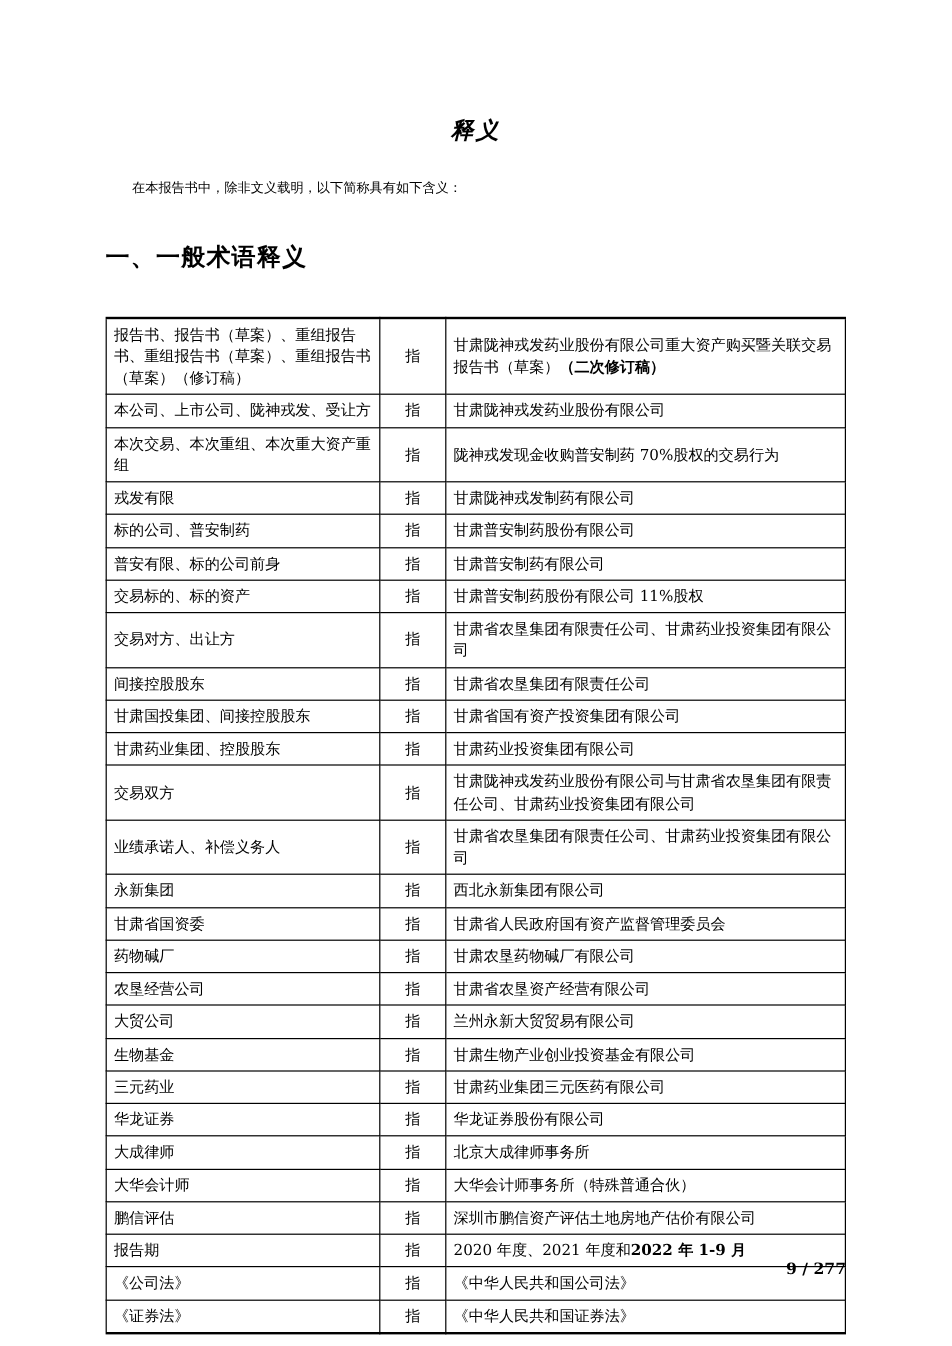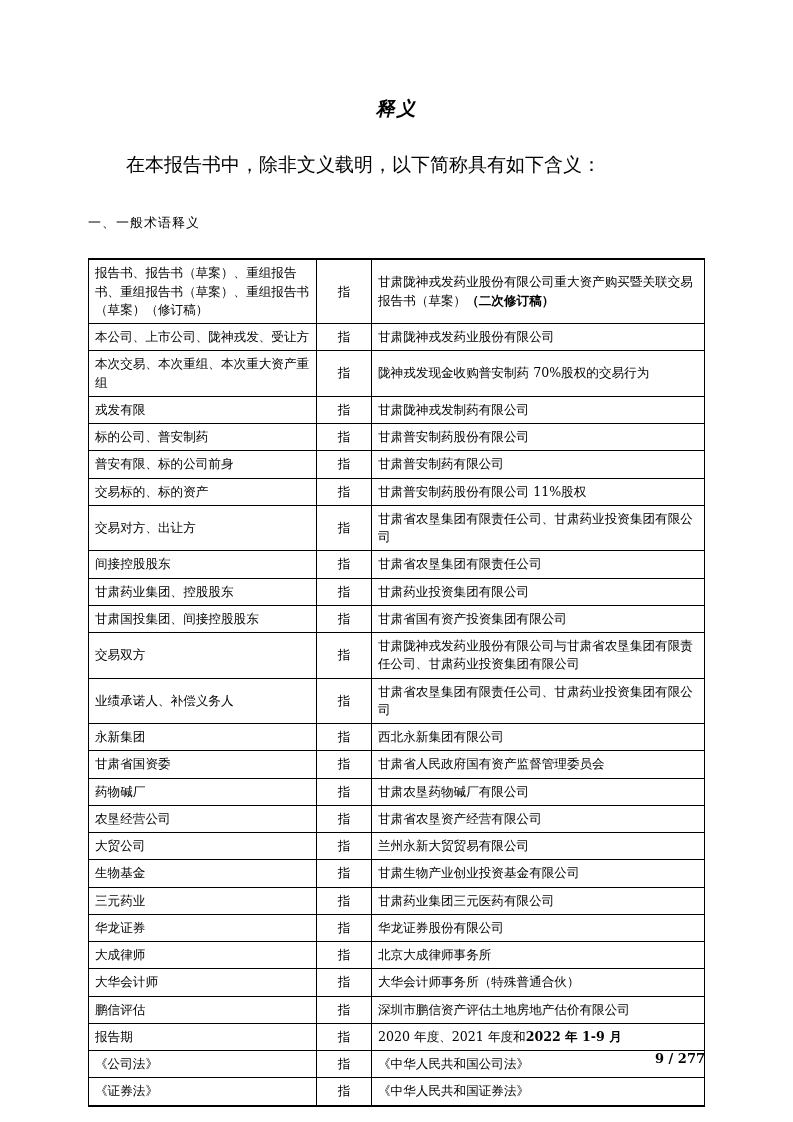--- a/index.html
+++ b/index.html
@@ -23,29 +23,29 @@
   .doc-title {
     text-align: center;
     font-size: 19px;
     font-weight: bold;
     letter-spacing: 2px;
     margin: 0 0 26px 0;
     font-family: "DejaVu Serif", "Liberation Serif", serif;
     font-style: italic;
   }
   .intro {
-    font-size: 19px;
+    font-size: 11px;
     text-indent: 2em;
     margin: 0 0 34px 0;
     line-height: 1.7;
   }
   .section-title {
-    font-size: 13px;
-    font-weight: normal;
-    margin: 0 0 26px 0;
+    font-size: 20px;
+    font-weight: bold;
+    margin: 0 0 36px 0;
     letter-spacing: 1px;
   }
   table.glossary {
     border-collapse: collapse;
     width: 100%;
     table-layout: fixed;
     border-top: 2px solid #000;
     border-bottom: 2px solid #000;
   }
   table.glossary td {
@@ -136,28 +136,28 @@
           <td class="term">交易对方、出让方</td>
           <td class="zhi">指</td>
           <td class="def"><span>甘肃省农垦集团有限责任公司、甘肃药业投资集团有限公司</span></td>
         </tr>
         <tr>
           <td class="term">间接控股股东</td>
           <td class="zhi">指</td>
           <td class="def"><span>甘肃省农垦集团有限责任公司</span></td>
         </tr>
         <tr>
+          <td class="term">甘肃国投集团、间接控股股东</td>
+          <td class="zhi">指</td>
+          <td class="def"><span>甘肃省国有资产投资集团有限公司</span></td>
+        </tr>
+        <tr>
           <td class="term">甘肃药业集团、控股股东</td>
           <td class="zhi">指</td>
           <td class="def"><span>甘肃药业投资集团有限公司</span></td>
-        </tr>
-        <tr>
-          <td class="term">甘肃国投集团、间接控股股东</td>
-          <td class="zhi">指</td>
-          <td class="def"><span>甘肃省国有资产投资集团有限公司</span></td>
         </tr>
         <tr>
           <td class="term">交易双方</td>
           <td class="zhi">指</td>
           <td class="def"><span>甘肃陇神戎发药业股份有限公司与甘肃省农垦集团有限责任公司、甘肃药业投资集团有限公司</span></td>
         </tr>
         <tr>
           <td class="term">业绩承诺人、补偿义务人</td>
           <td class="zhi">指</td>
           <td class="def"><span>甘肃省农垦集团有限责任公司、甘肃药业投资集团有限公司</span></td>

